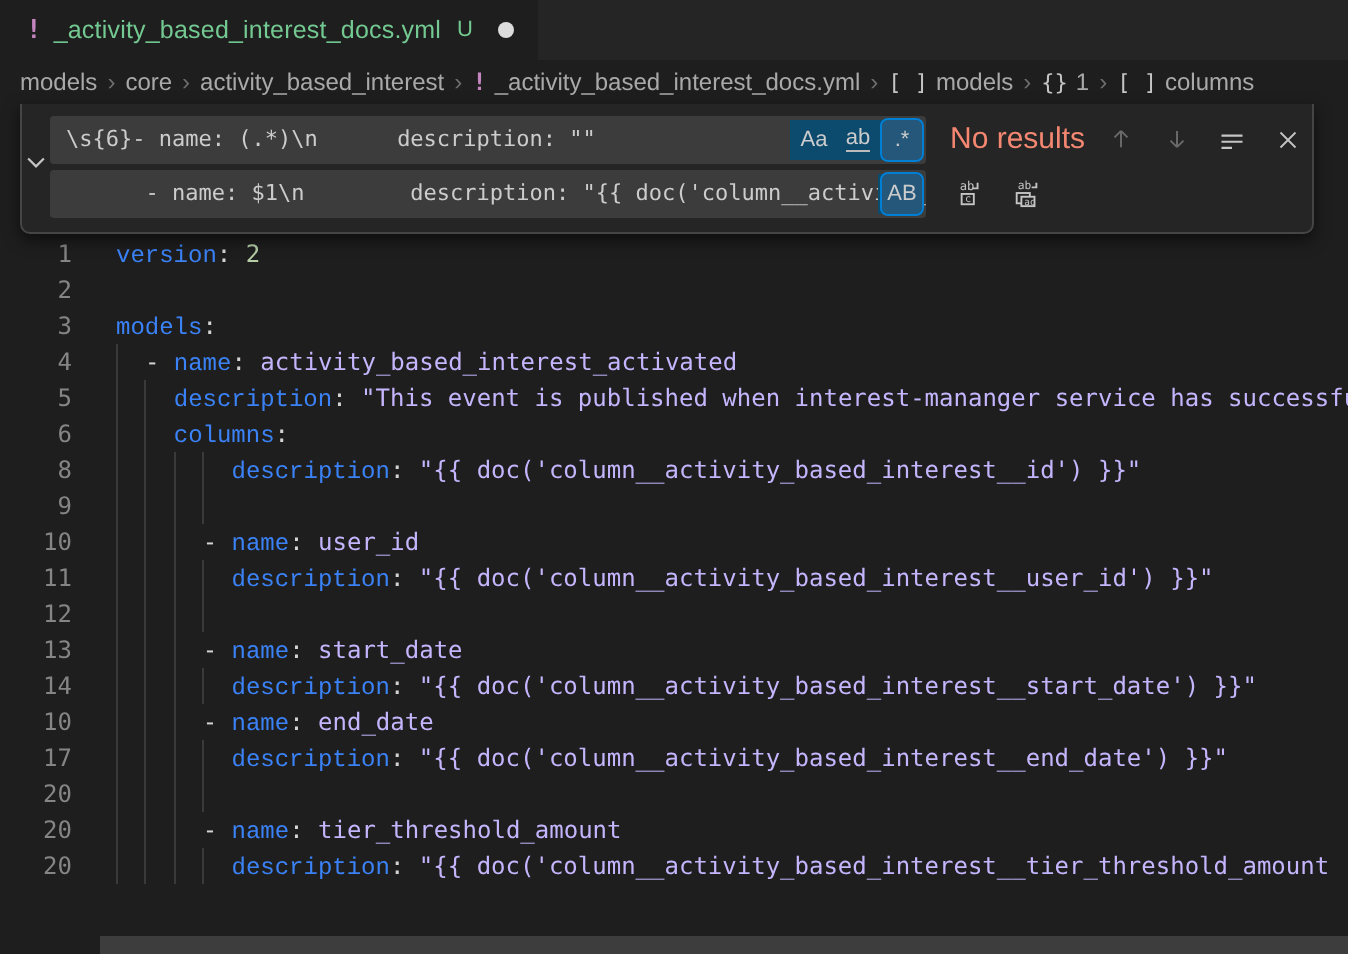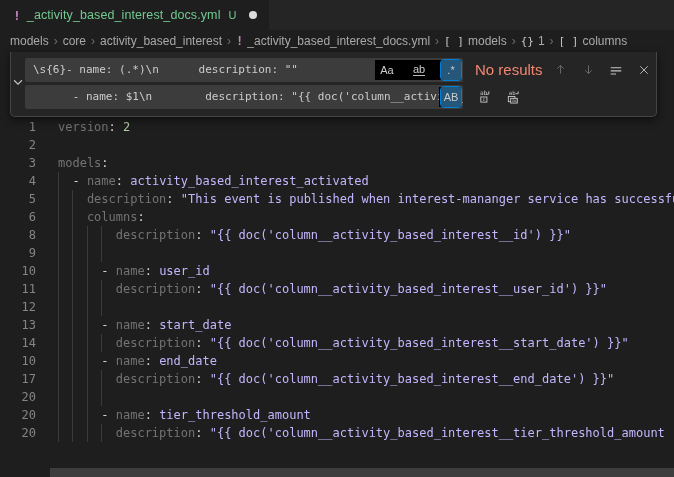--- a/index.html
+++ b/index.html
@@ -29,39 +29,39 @@
   .bc-ico.warning{ color:#c586c0; font-weight:bold; font-size:12px; }
   
   .editor{ position:absolute; top:52px; left:0; right:0; bottom:0;
            background:#1e1e1e; overflow:hidden; }
   .code{ padding-top:66px; font-family:"DejaVu Sans Mono",monospace; font-size:12px; }
   .cl{ height:18px; line-height:18px; white-space:pre; }
   .ln{ display:inline-block; width:36px; text-align:right; color:#858585;
        margin-right:22px; font-size:12px; }
   .guide{ display:inline-block; width:2ch; height:18px; vertical-align:top;
           box-shadow:inset 1px 0 0 #3a3a3a; white-space:pre; }
-  .k{ color:#737373; } .p{ color:#d4d4d4; } .s{ color:#c4b5fd; } .n{ color:#b5cea8; }
+  .k{ color:#3b82f6;font-family:Liberation Mono, monospace; } .p{ color:#d4d4d4; } .s{ color:#c4b5fd; } .n{ color:#b5cea8; }
   .hscroll{ position:absolute; left:50px; right:0; bottom:0; height:9px;
             background:rgba(121,121,121,0.35); }
   
   .findwidget{ position:absolute; top:52px; left:10px; width:647px;
     background:#252526; border:1px solid #454545; border-top:none;
     border-radius:0 0 5px 5px; box-shadow:0 3px 8px rgba(0,0,0,.55);
     display:flex; padding:4px 6px 5px 0; z-index:5; }
   .fw-toggle{ width:22px; display:flex; align-items:center; justify-content:center;
               color:#c5c5c5; cursor:pointer; }
   .fw-rows{ flex:1; }
   .fw-row{ display:flex; align-items:center; height:25px; margin:1px 0 2px 0; }
   .fw-input{ position:relative; width:438px; height:24px; background:#3c3c3c;
     color:#cccccc; font-family:"DejaVu Sans Mono",monospace; font-size:11px;
     display:flex; align-items:center; padding-left:8px; white-space:pre;
     overflow:hidden; border-radius:2px; }
   .fw-input .txt{ white-space:pre; flex:none; }
-  .opts{ position:absolute; right:2px; top:2px; display:flex; gap:12px;
-         background:#000000; padding-left:2px; }
+  .opts{ position:absolute; right:2px; top:2px; display:flex; gap:2px;
+         background:#0c4a6e; padding-left:2px; }
   .opt{ height:20px; min-width:20px; padding:0 2px; display:flex; align-items:center;
         justify-content:center; color:#cccccc; font-size:11px; border-radius:3px;
         font-family:"Liberation Sans",sans-serif; cursor:pointer; }
   .opt.active{ background:#245779; outline:1px solid #007fd4; }
   .opt .uw{ border-bottom:1px solid #bbbbbb; line-height:1; }
   .no-results{ margin-left:12px; color:#f48771; font-size:15px; white-space:nowrap; }
   .fw-btn{ width:21px; height:21px; display:flex; align-items:center;
            justify-content:center; margin-left:7px; border-radius:3px;
            color:#c5c5c5; cursor:pointer; }
   .fw-btn.disabled{ color:#6a6a6a; cursor:default; }

